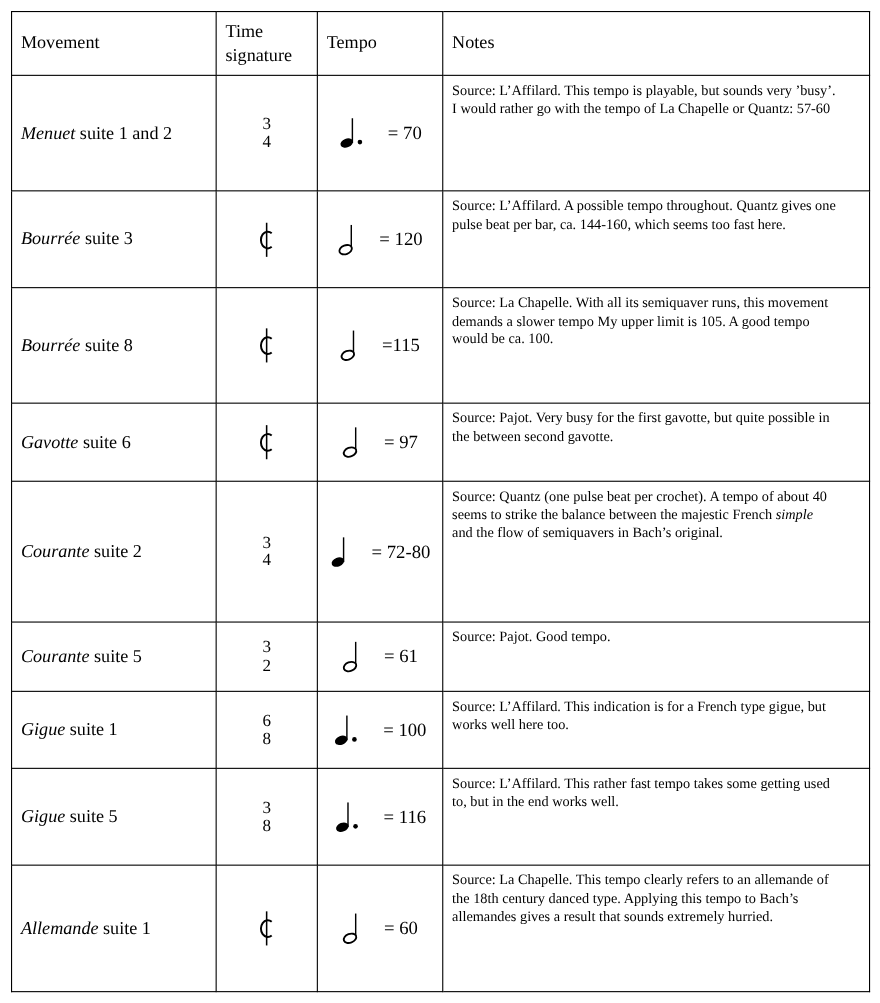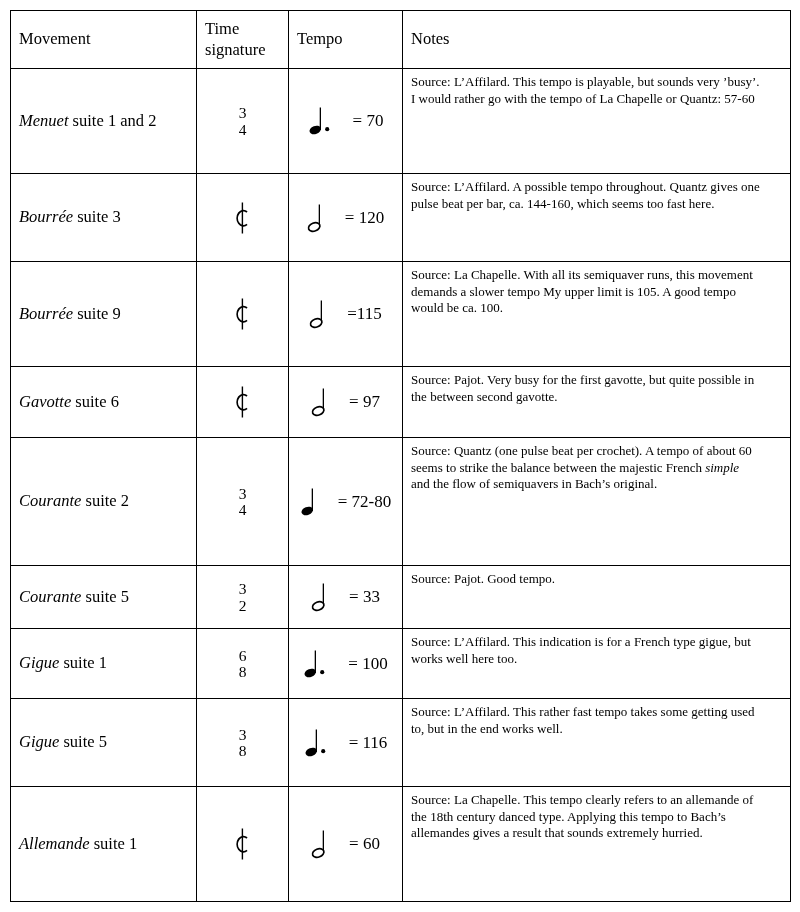--- a/index.html
+++ b/index.html
@@ -98,21 +98,21 @@
                   <rect x="11.7" y="1.5" width="1.3" height="22.5"></rect>
                   <ellipse cx="7.2" cy="24" rx="5.9" ry="4" transform="rotate(-21 7.2 24)" fill="#ffffff" stroke="#000000" stroke-width="1.7"></ellipse>
                 </svg>
               </span>
               <span>= 120</span>
             </span>
           </td>
           <td class="notes-cell"><span>Source: L’Affilard. A possible tempo throughout. Quantz gives one pulse beat per bar, ca. 144-160, which seems too fast here.</span></td>
         </tr>
         <tr>
-          <td class="movement-cell"><i>Bourrée</i><span> suite 9</span></td>
+          <td class="movement-cell"><i>Bourrée</i><span> suite 8</span></td>
           <td class="timesig-cell"><span class="cut-time"><svg class="ct" width="17" height="34" viewBox="0 0 17 34">
                 <path d="M 13 11 A 6.2 7.6 0 1 0 13 23.4" fill="none" stroke="#000000" stroke-width="1.8"></path>
                 <rect x="7.7" y="1.5" width="1.4" height="31"></rect>
               </svg></span></td>
           <td class="tempo-cell">
             <span class="tempo-wrap">
               <span class="note-icon">
                 <svg width="16" height="30" viewBox="0 0 16 30">
                   <rect x="11.7" y="1.5" width="1.3" height="22.5"></rect>
                   <ellipse cx="7.2" cy="24" rx="5.9" ry="4" transform="rotate(-21 7.2 24)" fill="#ffffff" stroke="#000000" stroke-width="1.7"></ellipse>
@@ -152,37 +152,37 @@
             <span class="tempo-wrap">
               <span class="note-icon">
                 <svg width="16" height="30" viewBox="0 0 16 30">
                   <rect x="11.7" y="1.5" width="1.3" height="22.5"></rect>
                   <ellipse cx="7.2" cy="24" rx="5.9" ry="4" transform="rotate(-21 7.2 24)" fill="#000000"></ellipse>
                 </svg>
               </span>
               <span>= 72-80</span>
             </span>
           </td>
-          <td class="notes-cell"><span>Source: Quantz (one pulse beat per crochet). A tempo of about 60 seems to strike the balance between the majestic French </span><i>simple</i><span> and the flow of semiquavers in Bach’s original.</span></td>
+          <td class="notes-cell"><span>Source: Quantz (one pulse beat per crochet). A tempo of about 40 seems to strike the balance between the majestic French </span><i>simple</i><span> and the flow of semiquavers in Bach’s original.</span></td>
         </tr>
         <tr>
           <td class="movement-cell"><i>Courante</i><span> suite 5</span></td>
           <td class="timesig-cell"><span class="frac">
               <span>3</span>
               <span>2</span>
             </span></td>
           <td class="tempo-cell">
             <span class="tempo-wrap">
               <span class="note-icon">
                 <svg width="16" height="30" viewBox="0 0 16 30">
                   <rect x="11.7" y="1.5" width="1.3" height="22.5"></rect>
                   <ellipse cx="7.2" cy="24" rx="5.9" ry="4" transform="rotate(-21 7.2 24)" fill="#ffffff" stroke="#000000" stroke-width="1.7"></ellipse>
                 </svg>
               </span>
-              <span>= 33</span>
+              <span>= 61</span>
             </span>
           </td>
           <td class="notes-cell"><span>Source: Pajot. Good tempo.</span></td>
         </tr>
         <tr>
           <td class="movement-cell"><i>Gigue</i><span> suite 1</span></td>
           <td class="timesig-cell"><span class="frac">
               <span>6</span>
               <span>8</span>
             </span></td>

